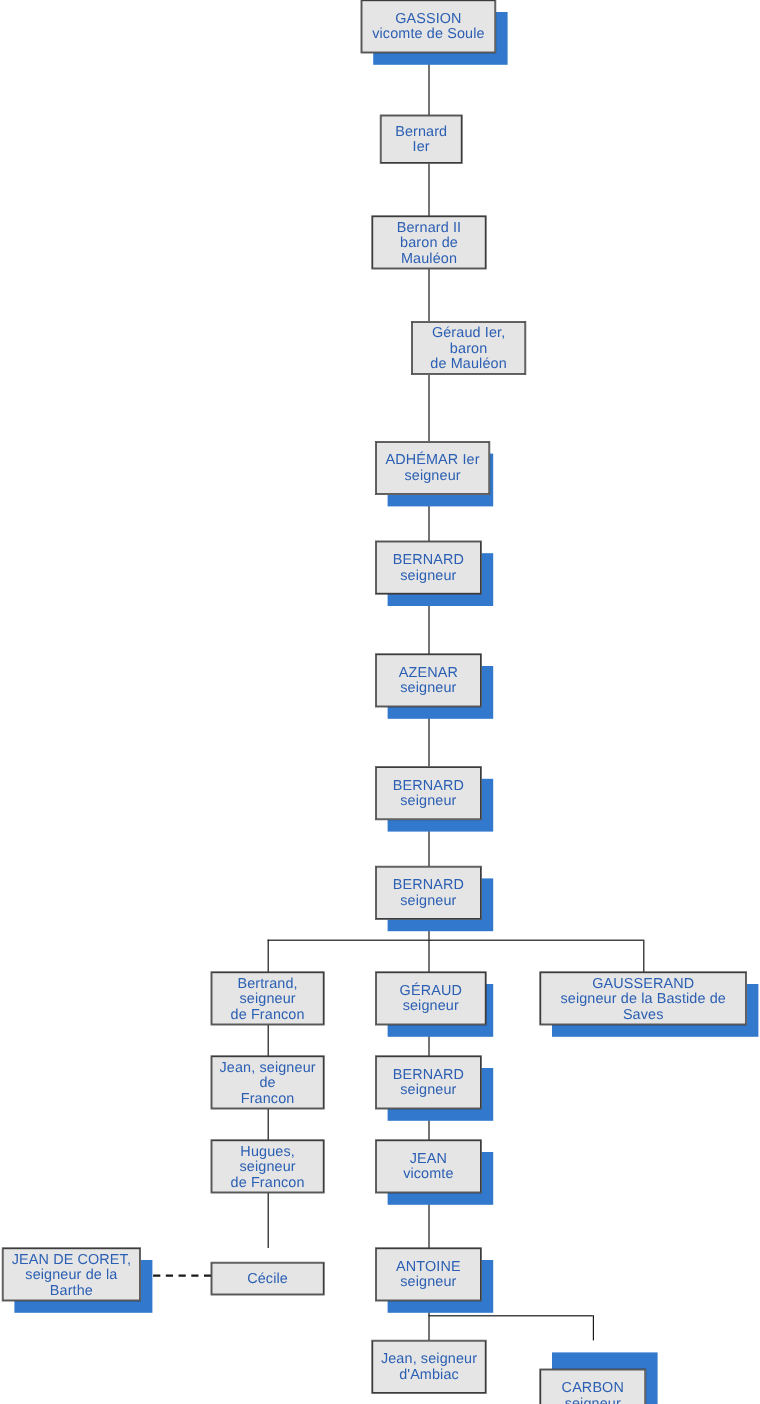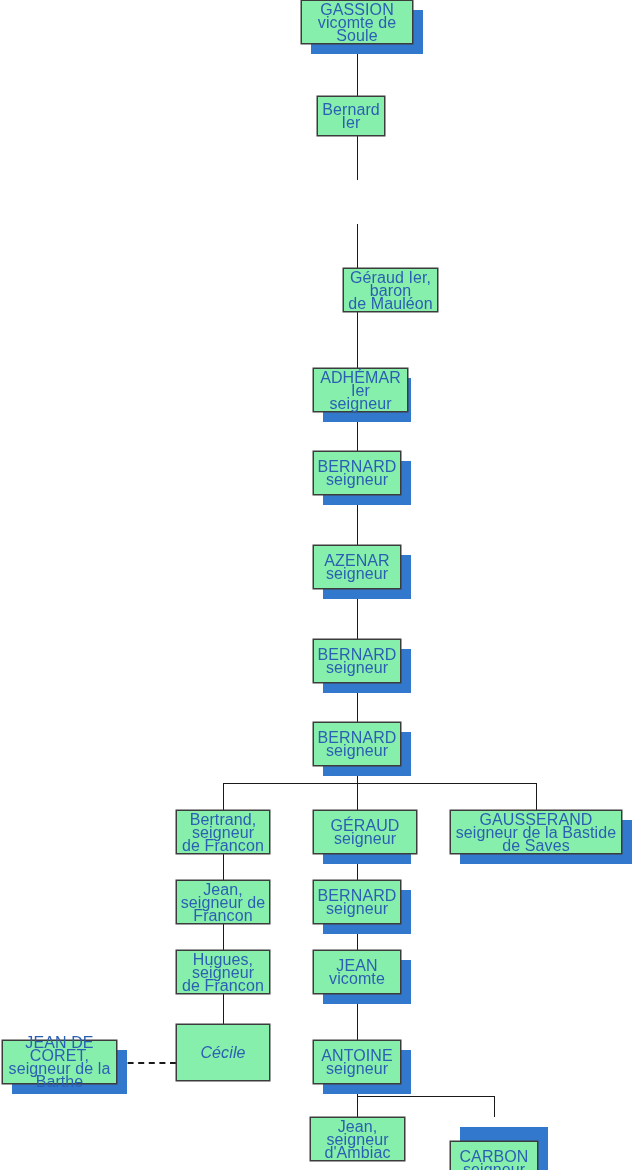--- a/index.html
+++ b/index.html
@@ -28,25 +28,25 @@
   }
   
   .shadow{
     position:absolute;
     background:#3279ce;
   }
   
   .node{
     position:absolute;
     box-sizing:border-box;
-    background:#86efac;
+    background:#e5e5e5;
     border:1px solid #3c3c3c;
     box-shadow:0 0 0 0.5px #3c3c3c;
     color:#2b5fb3;
-    font-size:16px;
+    font-size:12px;
     line-height:13px;
     text-align:center;
     display:flex;
     align-items:center;
     justify-content:center;
     letter-spacing:0.1px;
   }
   .node span{display:block;white-space:pre-line;padding:0 3px;}
 </style>
 </head>
@@ -78,20 +78,24 @@
     <div class="line h" style="left: 357px; top: 1096px; width: 137px;"></div>
     <div class="dash" style="left: 117px; top: 1062px; width: 59px;"></div>
     <div class="shadow" style="left: 311px; top: 10px; width: 112px; height: 44px;"></div>
     <div class="node" style="left: 301px; top: 0px; width: 112px; height: 44px;">
       <span>GASSION
 vicomte de Soule</span>
     </div>
     <div class="node" style="left: 317px; top: 96px; width: 68px; height: 40px;">
       <span>Bernard Ier</span>
     </div>
+    <div class="node" style="left: 310px; top: 180px; width: 95px; height: 44px;">
+      <span>Bernard II
+baron de Mauléon</span>
+    </div>
     <div class="node" style="left: 310px; top: 268px; width: 95px; height: 44px; margin-left: 33px;">
       <span>Géraud Ier, baron
 de Mauléon</span>
     </div>
     <div class="shadow" style="left: 323px; top: 378px; width: 88px; height: 44px;"></div>
     <div class="node" style="left: 313px; top: 368px; width: 95px; height: 44px;">
       <span>ADHÉMAR Ier
 seigneur</span>
     </div>
     <div class="shadow" style="left: 323px; top: 461px; width: 88px; height: 44px;"></div>
@@ -112,21 +116,21 @@
     <div class="shadow" style="left: 323px; top: 732px; width: 88px; height: 44px;"></div>
     <div class="node" style="left: 313px; top: 722px; width: 88px; height: 44px;">
       <span>BERNARD
 seigneur</span>
     </div>
     <div class="node" style="left: 176px; top: 810px; width: 94px; height: 44px;">
       <span>Bertrand, seigneur
 de Francon</span>
     </div>
     <div class="shadow" style="left: 323px; top: 820px; width: 88px; height: 44px;"></div>
-    <div class="node" style="left: 313px; top: 810px; width: 104px; height: 44px;">
+    <div class="node" style="left: 313px; top: 810px; width: 92px; height: 44px;">
       <span>GÉRAUD
 seigneur</span>
     </div>
     <div class="shadow" style="left: 460px; top: 820px; width: 172px; height: 44px;"></div>
     <div class="node" style="left: 450px; top: 810px; width: 172px; height: 44px;">
       <span>GAUSSERAND
 seigneur de la Bastide de Saves</span>
     </div>
     <div class="node" style="left: 176px; top: 880px; width: 94px; height: 44px;">
       <span>Jean, seigneur de
@@ -144,21 +148,21 @@
     <div class="shadow" style="left: 323px; top: 960px; width: 88px; height: 44px;"></div>
     <div class="node" style="left: 313px; top: 950px; width: 88px; height: 44px;">
       <span>JEAN
 vicomte</span>
     </div>
     <div class="shadow" style="left: 12px; top: 1050px; width: 115px; height: 44px;"></div>
     <div class="node" style="left: 2px; top: 1040px; width: 115px; height: 44px;">
       <span>JEAN DE CORET,
 seigneur de la Barthe</span>
     </div>
-    <div class="node" style="left: 176px; top: 1024px; width: 94px; height: 57px; font-style: italic;">
+    <div class="node" style="left: 176px; top: 1052px; width: 94px; height: 27px;">
       <span>Cécile</span>
     </div>
     <div class="shadow" style="left: 323px; top: 1050px; width: 88px; height: 44px;"></div>
     <div class="node" style="left: 313px; top: 1040px; width: 88px; height: 44px; justify-content: center;">
       <span>ANTOINE
 seigneur</span>
     </div>
     <div class="node" style="left: 310px; top: 1117px; width: 95px; height: 44px;">
       <span>Jean, seigneur
 d'Ambiac</span>

